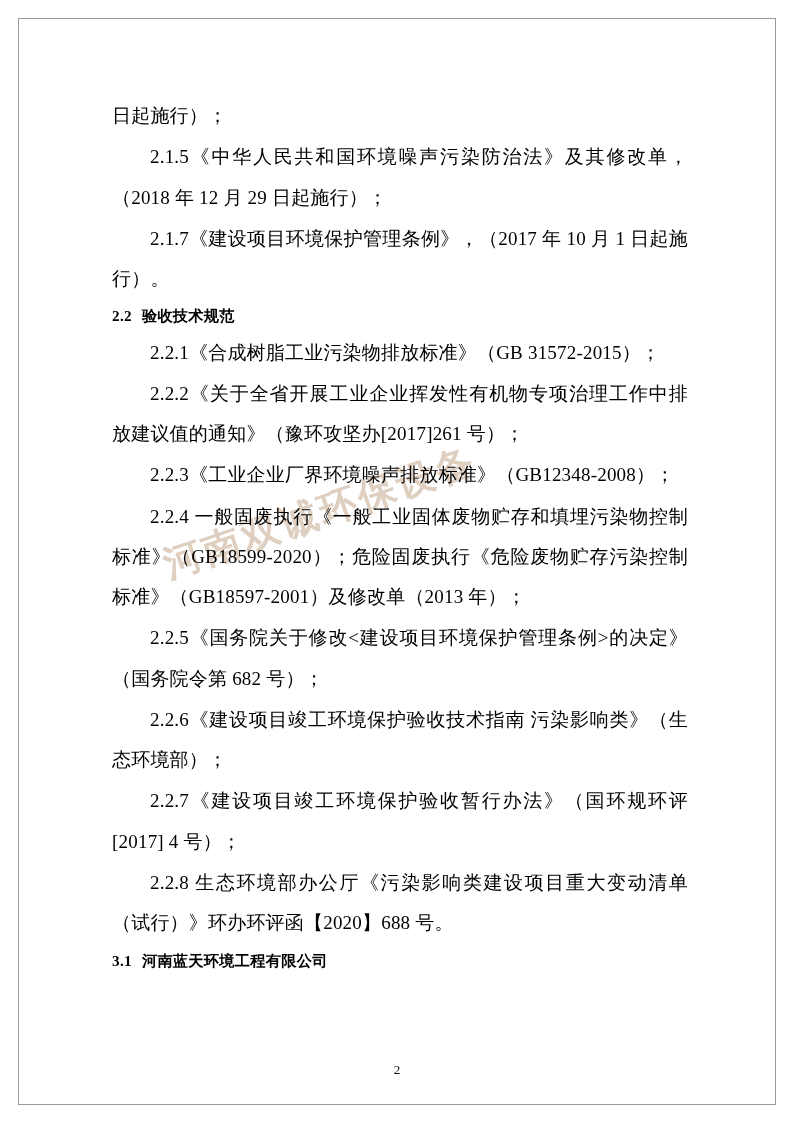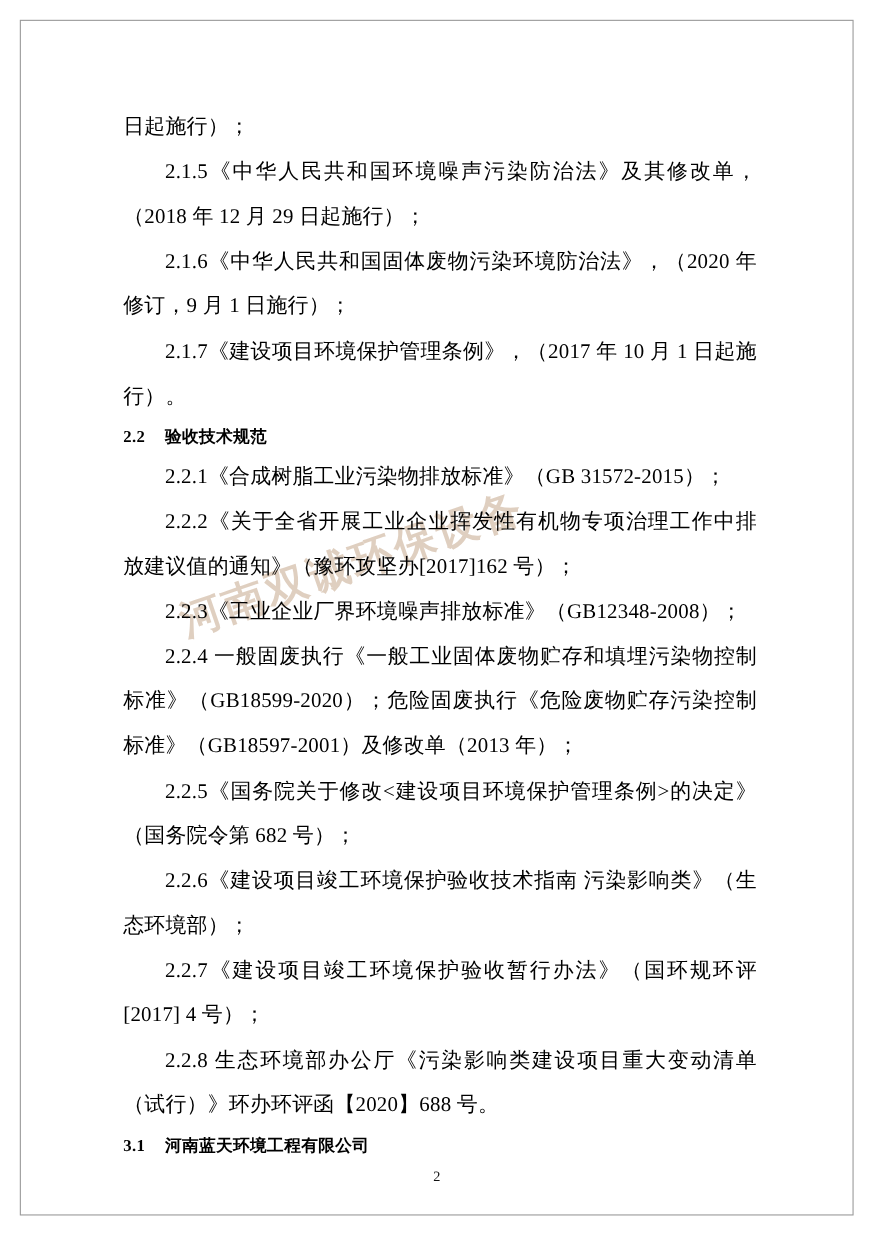--- a/index.html
+++ b/index.html
@@ -49,21 +49,21 @@
   }
   .heading {
     font-size: 15.2px;
     font-weight: bold;
     line-height: 2.12;
     margin: 0;
     text-indent: 0;
     letter-spacing: 0.3px;
   }
   .heading .num {
-    margin-right: 18px;
+    margin-right: 10px;
     text-align: right;
   }
   .pagenum {
     position: absolute;
     left: 0;
     right: 0;
     top: 1062px;
     text-align: center;
     font-size: 13px;
     font-family: "Liberation Serif", serif;
@@ -91,29 +91,28 @@
 
 <div class="page">
   <div class="page-border"></div>
 
   <div class="watermark">河南双诚环保设备</div>
 
   <div class="content">
 
     <p class="para noindent">日起施行）；</p>
     <p class="para indent">2.1.5《中华人民共和国环境噪声污染防治法》及其修改单，（2018 年 12 月 29 日起施行）；</p>
-    <p class="para indent">2.1.6《中华人民共和国固体废物污染环境防治法》，（2020 年修订，9 月 1 日施行）；</p>
     <p class="para indent">2.1.7《建设项目环境保护管理条例》，（2017 年 10 月 1 日起施行）。</p>
 
     <div class="heading">
       <span class="num">2.2</span><span>验收技术规范</span>
     </div>
 
     <p class="para indent">2.2.1《合成树脂工业污染物排放标准》（GB 31572-2015）；</p>
-    <p class="para indent">2.2.2《关于全省开展工业企业挥发性有机物专项治理工作中排放建议值的通知》（豫环攻坚办[2017]162 号）；</p>
+    <p class="para indent">2.2.2《关于全省开展工业企业挥发性有机物专项治理工作中排放建议值的通知》（豫环攻坚办[2017]261 号）；</p>
     <p class="para indent">2.2.3《工业企业厂界环境噪声排放标准》（GB12348-2008）；</p>
     <p class="para indent">2.2.4 一般固废执行《一般工业固体废物贮存和填埋污染物控制标准》（GB18599-2020）；危险固废执行《危险废物贮存污染控制标准》（GB18597-2001）及修改单（2013 年）；</p>
     <p class="para indent">2.2.5《国务院关于修改&lt;建设项目环境保护管理条例&gt;的决定》（国务院令第 682 号）；</p>
     <p class="para indent">2.2.6《建设项目竣工环境保护验收技术指南 污染影响类》（生态环境部）；</p>
     <p class="para indent">2.2.7《建设项目竣工环境保护验收暂行办法》（国环规环评[2017] 4 号）；</p>
     <p class="para indent">2.2.8 生态环境部办公厅《污染影响类建设项目重大变动清单（试行）》环办环评函【2020】688 号。</p>
 
     <div class="heading">
       <span class="num">3.1</span><span>河南蓝天环境工程有限公司</span>
     </div>

